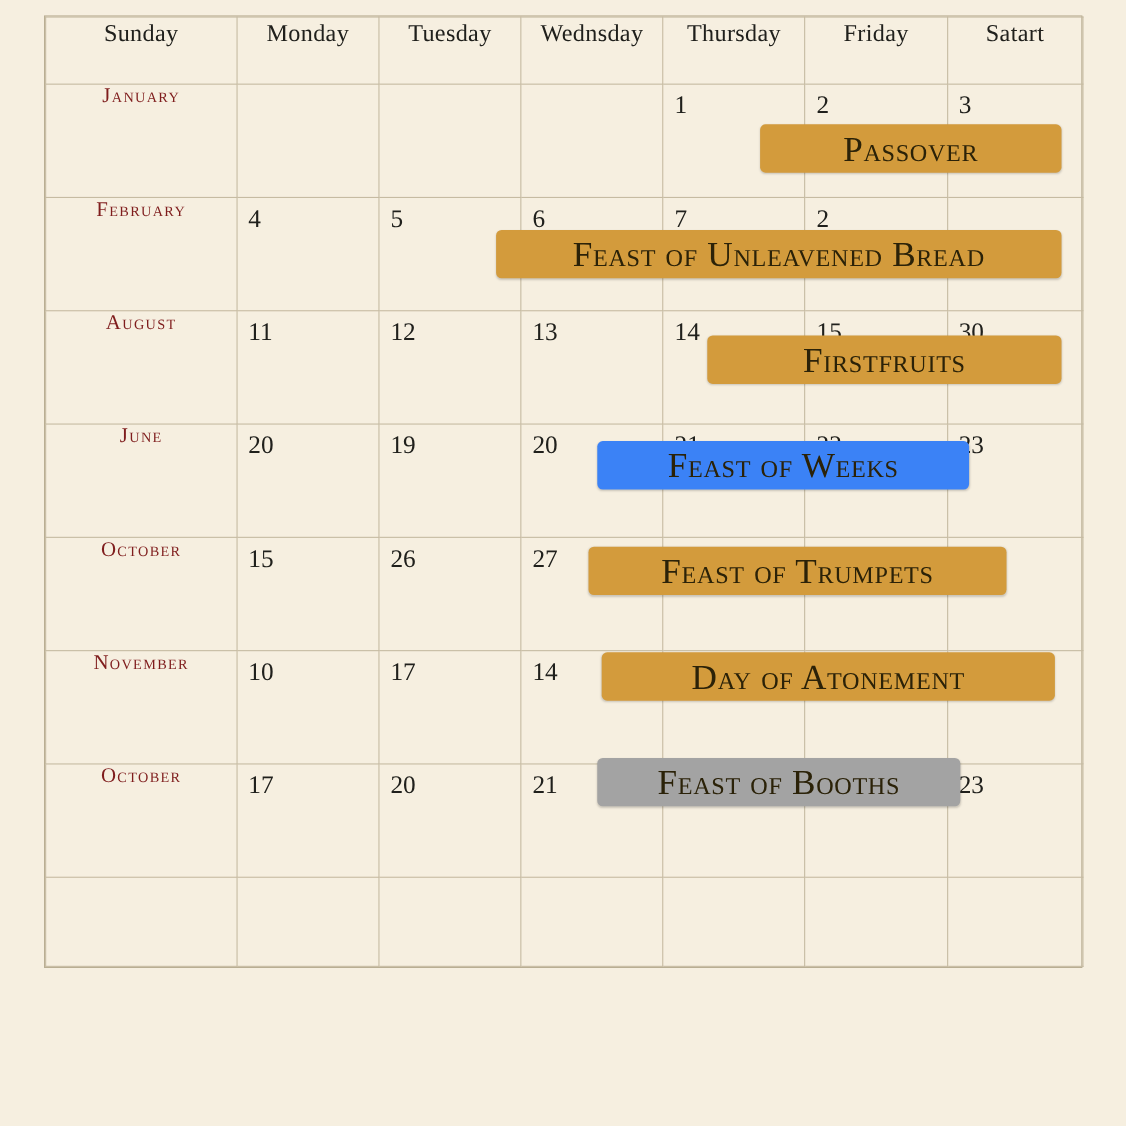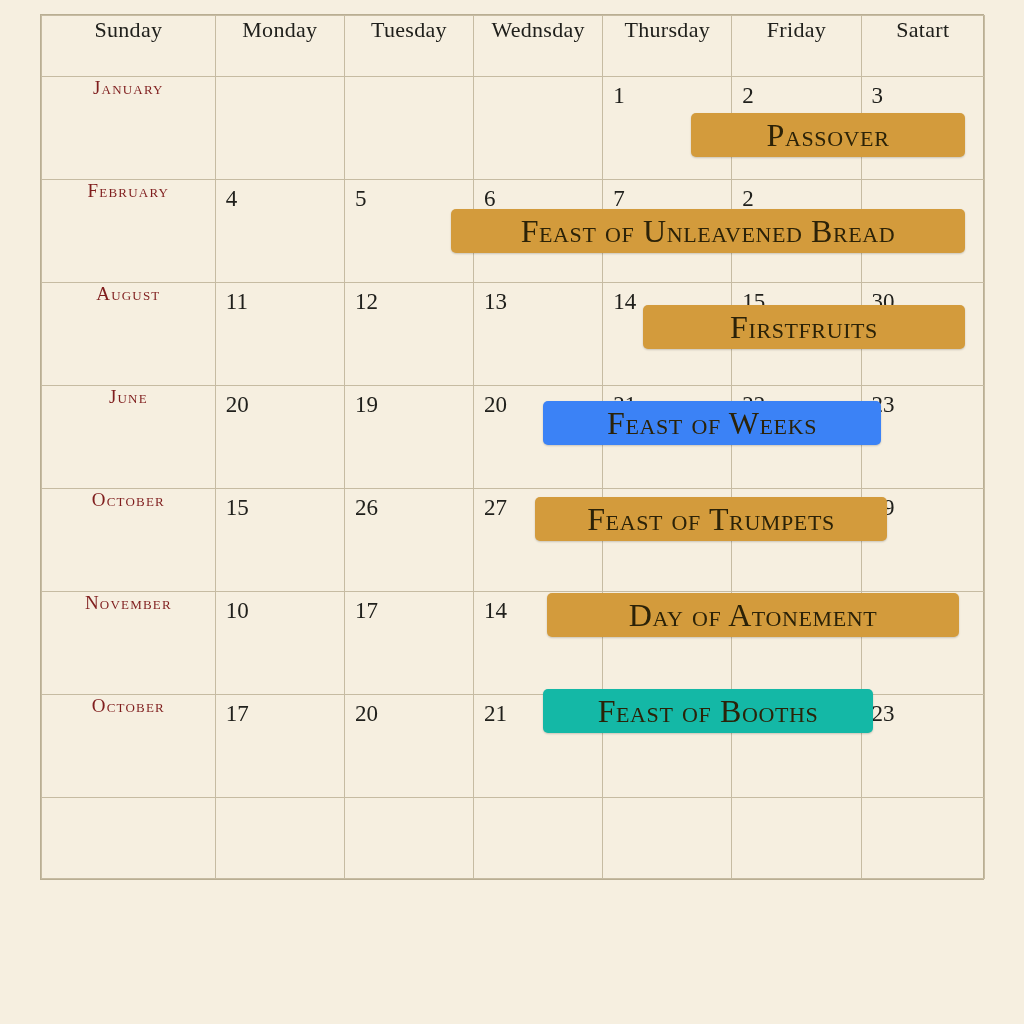--- a/index.html
+++ b/index.html
@@ -207,18 +207,18 @@
           <td class="day"></td>
         </tr>
       </tbody>
     </table>
 
     <div class="events">
       <div class="event" style="left: 650px; top: 80px; width: 274px; height: 44px; background: rgb(211, 155, 60);">Passover</div>
       <div class="event" style="left: 410px; top: 176px; width: 514px; height: 44px; background: rgb(211, 155, 60);">Feast of Unleavened Bread</div>
       <div class="event" style="left: 602px; top: 272px; width: 322px; height: 44px; background: rgb(211, 155, 60);">Firstfruits</div>
       <div class="event" style="left: 502px; top: 368px; width: 338px; height: 44px; background: #3b82f6;">Feast of Weeks</div>
-      <div class="event" style="left: 494px; top: 464px; width: 352px; height: 44px; background: rgb(211, 155, 60);">Feast of Trumpets</div>
+      <div class="event" style="left: 494px; top: 464px; width: 380px; height: 44px; background: rgb(211, 155, 60);">Feast of Trumpets</div>
       <div class="event" style="left: 506px; top: 560px; width: 412px; height: 44px; background: rgb(211, 155, 60);">Day of Atonement</div>
-      <div class="event" style="left: 502px; top: 656px; width: 330px; height: 44px; background: #14b8a6;">Feast of Booths</div>
+      <div class="event" style="left: 502px; top: 656px; width: 330px; height: 44px; background: #a3a3a3;">Feast of Booths</div>
     </div>
   </div>
 </div>
 
 </body></html>

